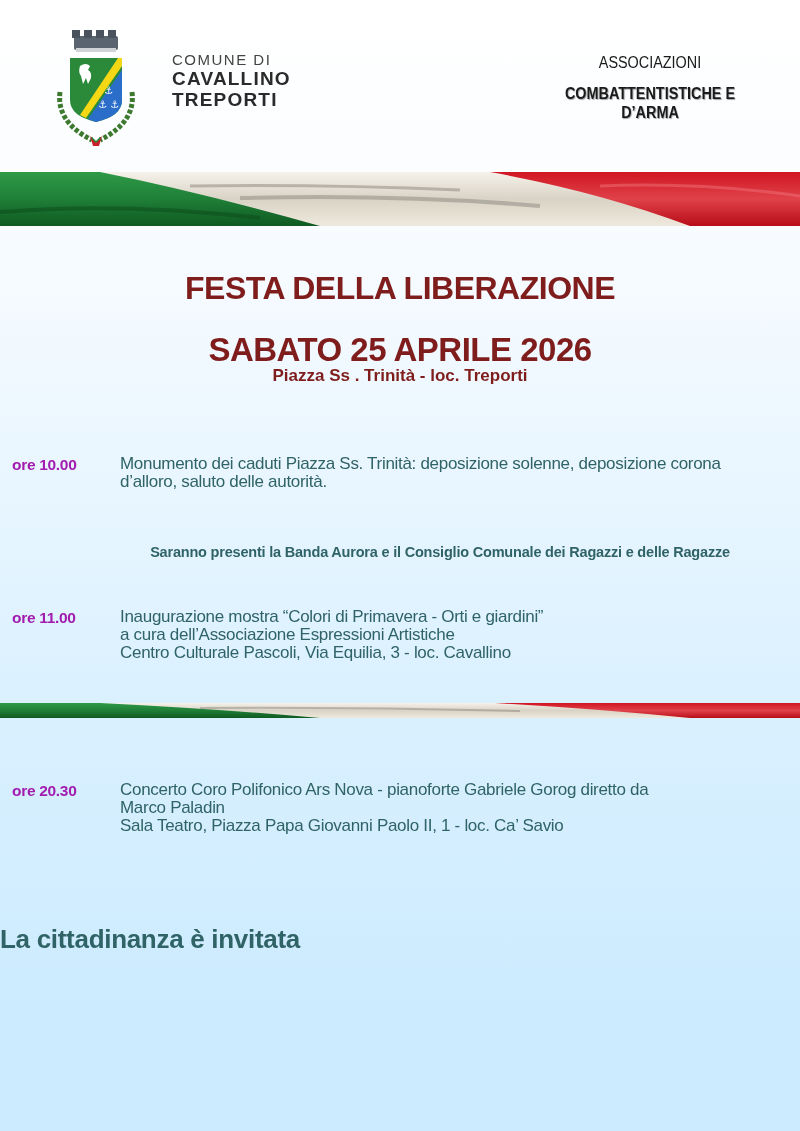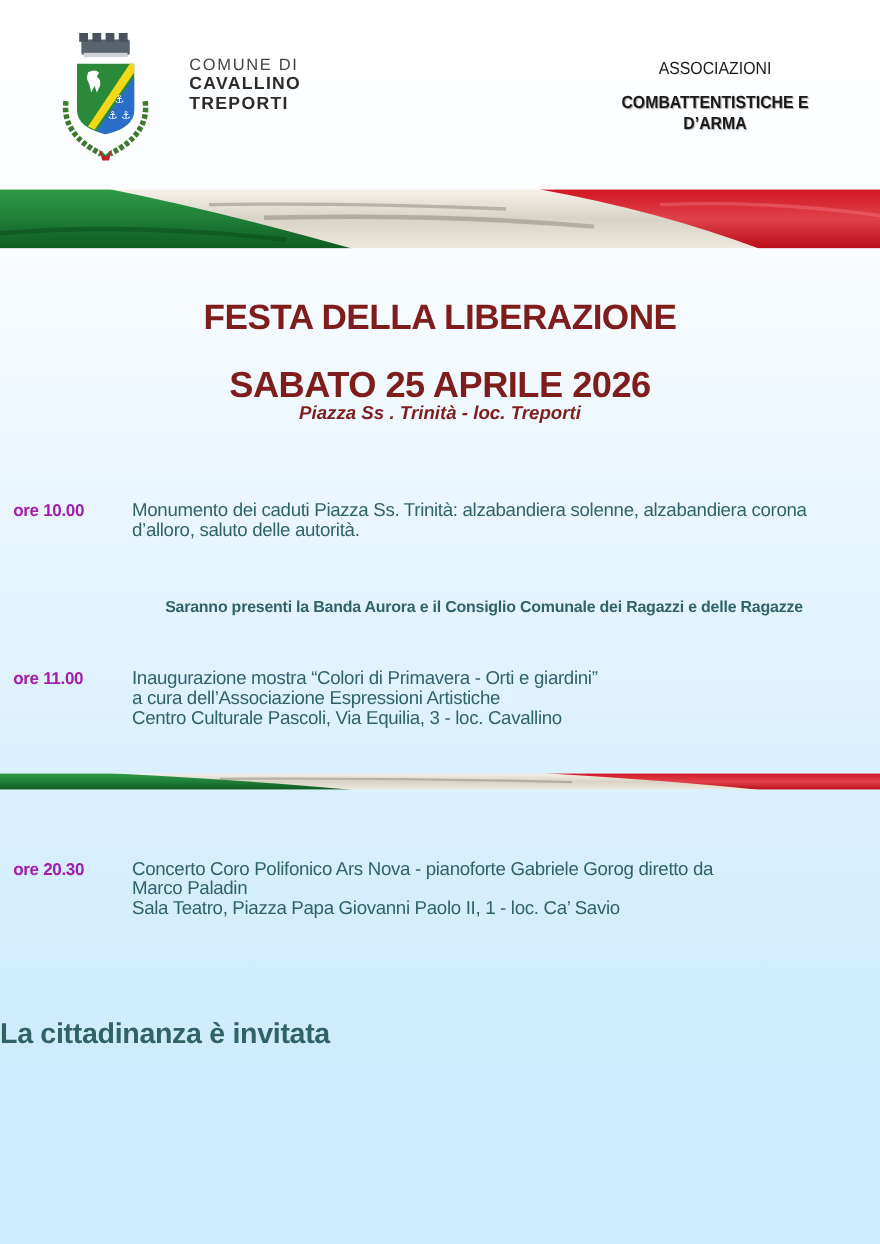--- a/index.html
+++ b/index.html
@@ -8,36 +8,36 @@
     background: linear-gradient(to bottom, #ffffff 0px, #fbfdff 170px, #f4faff 300px, #e6f5ff 520px, #d9f0ff 720px, #cdebff 1000px, #cdebff 1131px);
     font-family: "Liberation Sans", sans-serif;
     color: #2f6366;
   }
   .abs { position: absolute; }
 
   
   .crest { left: 52px; top: 30px; width: 88px; height: 122px; }
   .comune { left: 172px; top: 52px; line-height: 1; }
   .comune .l1 { font-size: 15px; letter-spacing: 1.5px; color: #444; font-weight: normal; }
-  .comune .l2, .comune .l3 { font-size: 16px; font-weight: bold; letter-spacing: 1.2px; color: #2a2a2a; margin-top: 2px; }
+  .comune .l2, .comune .l3 { font-size: 19px; font-weight: bold; letter-spacing: 1.2px; color: #2a2a2a; margin-top: 2px; }
   .assoc { left: 540px; top: 54px; width: 220px; text-align: center; }
   .assoc .a1 { font-size: 16px; color: #1a1a1a; transform: scaleX(0.9); }
   .assoc .a2 { font-size: 16px; font-weight: bold; color: #1a1a1a; margin-top: 12px; line-height: 19px; transform: scaleX(0.9); text-shadow: 1px 1px 1px rgba(0,0,0,0.35); }
 
   
   .flag { left: 0; width: 800px; overflow: hidden; }
   .flag-top { top: 172px; height: 54px; }
   .flag-mid { top: 703px; height: 15px; }
   .flag svg { display: block; width: 100%; height: 100%; }
 
   
   .title { left: 0; width: 800px; text-align: center; font-weight: bold; color: #7f1d1d; }
   .t1 { top: 270px; font-size: 32px; letter-spacing: -0.5px; transform: scaleX(1.0); }
   .t2 { top: 331px; font-size: 33px; letter-spacing: -0.5px; }
-  .t3 { top: 366px; font-size: 17px; font-style: italic; }
+  .t3 { top: 366px; font-size: 17px; }
 
   
   .time { left: 12px; font-size: 15.5px; font-weight: bold; color: #a21caf; letter-spacing: -0.3px; }
   .desc { left: 120px; font-size: 17px; line-height: 18px; color: #2f6366; letter-spacing: -0.3px; }
   .note { left: 0; width: 880px; text-align: center; top: 544px; font-size: 14.5px; font-weight: bold; color: #2f6366; letter-spacing: -0.2px; }
   .closing { left: 0; width: 766px; top: 924px; font-size: 26px; font-weight: bold; color: #2f6366; letter-spacing: -0.3px; }
 </style>
 </head>
 <body>
 
@@ -112,21 +112,21 @@
     <path d="M600 14 Q700 10 800 24" stroke="#f07078" stroke-width="3" fill="none" opacity="0.5"></path>
   </svg>
 </div>
 
 <div class="abs title t1">FESTA DELLA LIBERAZIONE</div>
 <div class="abs title t2">SABATO 25 APRILE 2026</div>
 <div class="abs title t3">Piazza Ss . Trinità - loc. Treporti</div>
 
 <div class="abs time" style="top:456px;">ore 10.00</div>
 <div class="abs desc" style="top:455px;">
-  <div>Monumento dei caduti Piazza Ss. Trinità: alzabandiera solenne, alzabandiera corona</div>
+  <div>Monumento dei caduti Piazza Ss. Trinità: deposizione solenne, deposizione corona</div>
   <div>d’alloro, saluto delle autorità.</div>
 </div>
 
 <div class="abs note">Saranno presenti la Banda Aurora e il Consiglio Comunale dei Ragazzi e delle Ragazze</div>
 
 <div class="abs time" style="top:609px;">ore 11.00</div>
 <div class="abs desc" style="top:608px;">
   <div>Inaugurazione mostra “Colori di Primavera - Orti e giardini”</div>
   <div>a cura dell’Associazione Espressioni Artistiche</div>
   <div>Centro Culturale Pascoli, Via Equilia, 3 - loc. Cavallino</div>

